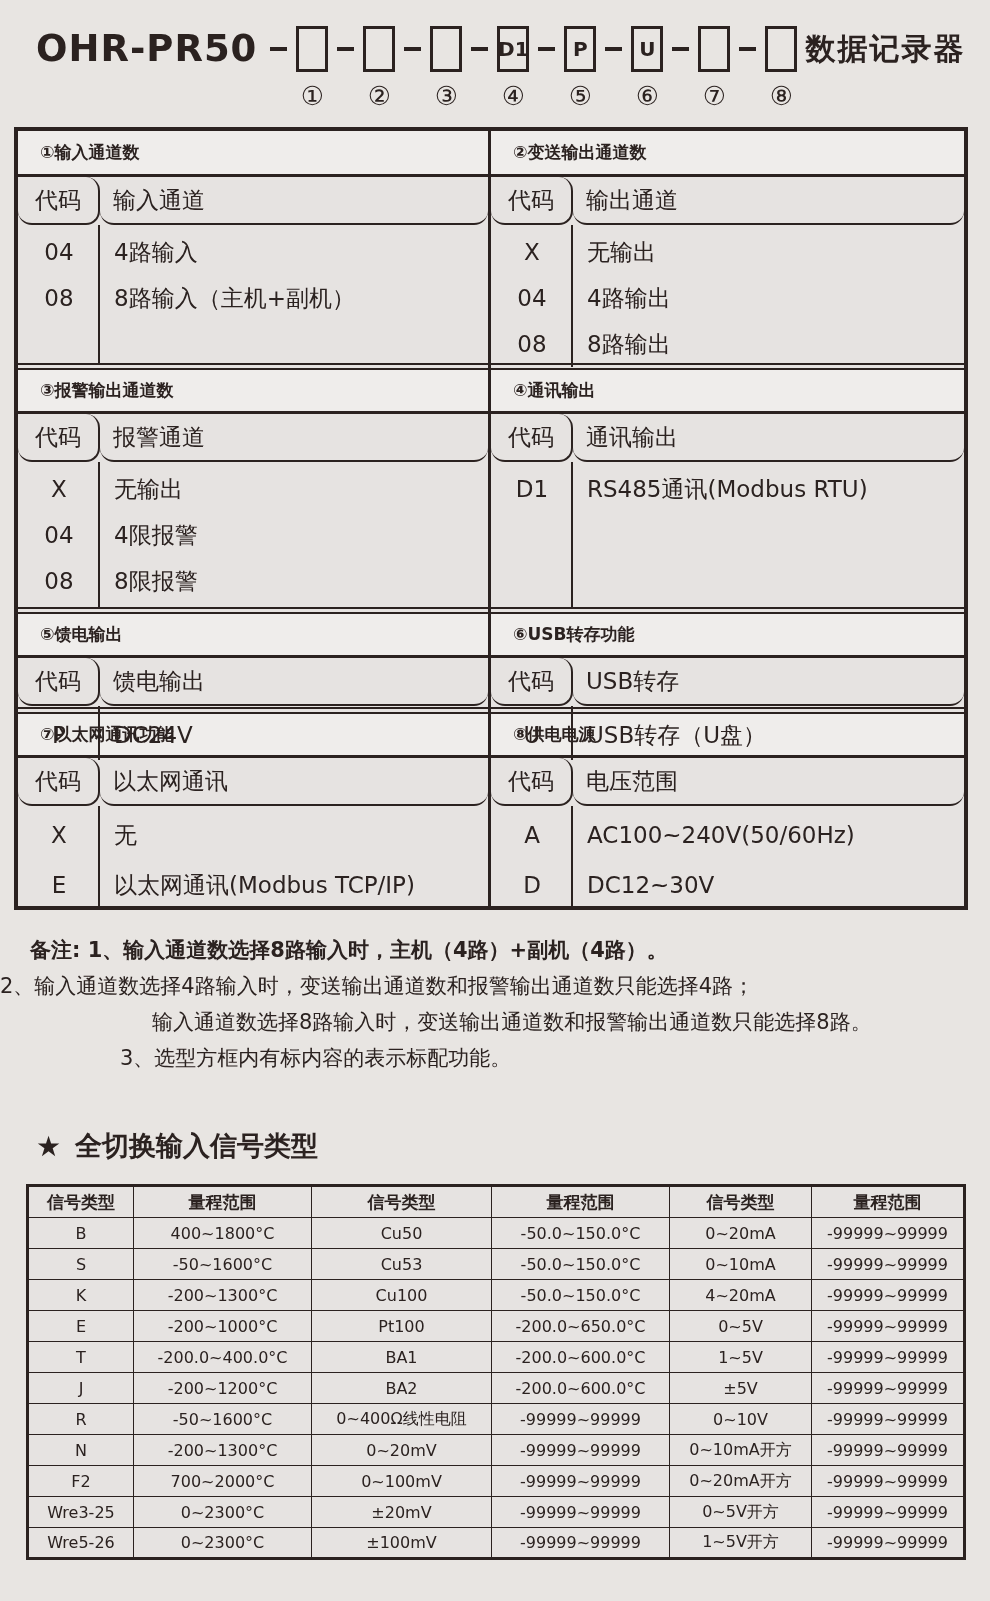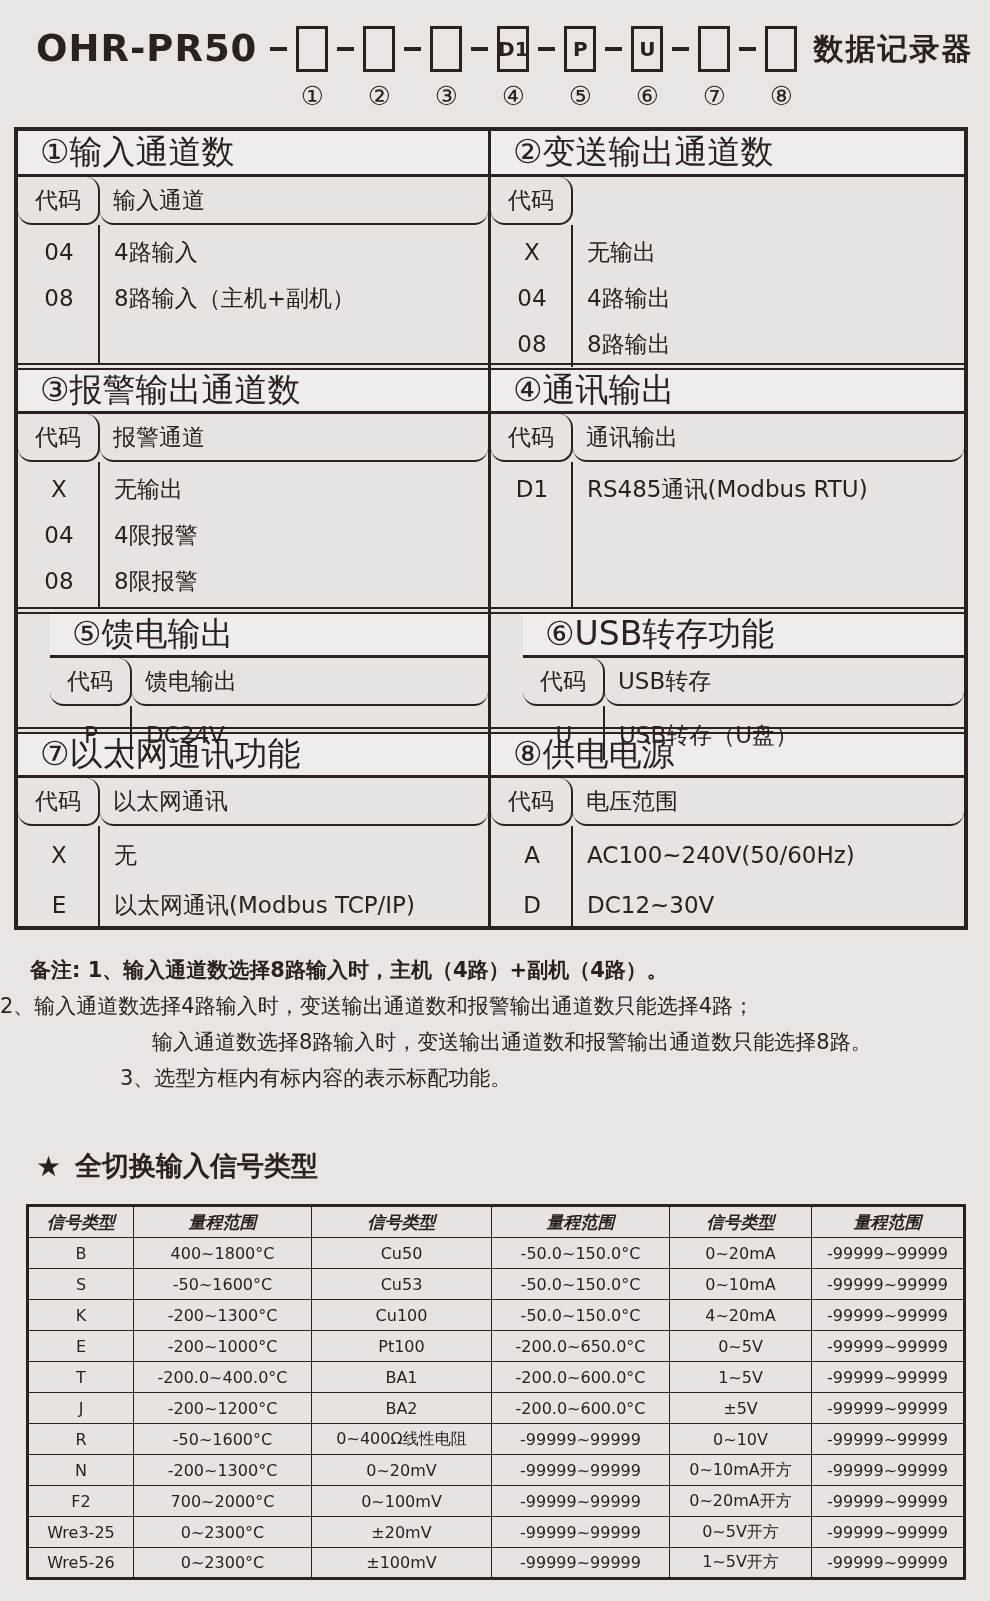--- a/index.html
+++ b/index.html
@@ -16,68 +16,68 @@
   }
   
   .model-line{display:flex;align-items:flex-start;padding:26px 0 0 36px;}
   .prefix{font-size:37px;font-weight:bold;letter-spacing:1px;line-height:46px;margin-right:4px;}
   #slots{display:flex;align-items:flex-start;}
   .dash{width:17px;height:4px;background:var(--ink);margin:21px 9px 0 9px;flex:none;}
   .slot{display:flex;flex-direction:column;align-items:center;flex:none;}
   .box{width:32px;height:46px;border:3px solid var(--ink);display:flex;align-items:center;justify-content:center;
        font-size:20px;font-weight:bold;}
   .num{margin-top:11px;font-size:26px;line-height:26px;}
-  .suffix{font-size:30px;font-weight:bold;margin-left:16px;line-height:46px;letter-spacing:2px;}
+  .suffix{font-size:30px;font-weight:bold;margin-left:8px;line-height:46px;letter-spacing:2px;}
   
   .main-table{
     width:954px;margin:18px 0 0 14px;
     display:grid;grid-template-columns:1fr 1fr;
     border:4px solid var(--ink);background:var(--cell);
   }
   .half.left{border-right:3px solid var(--ink);}
   .section{display:grid;grid-template-columns:82px 1fr;}
   .section.bordered{border-top:7px double var(--ink);}
   .sec-title{
     grid-column:1/-1;background:var(--title-bg);
     display:flex;align-items:center;padding-left:22px;
-    font-size:33px;font-weight:normal;border-bottom:3px solid var(--ink);
+    font-size:17px;font-weight:bold;border-bottom:3px solid var(--ink);
   }
   .code-h,.desc-h{display:flex;align-items:center;font-size:23px;border-bottom:2px solid var(--ink);border-radius:14px;}
   .code-h{justify-content:center;border-right:2px solid var(--ink);}
   .desc-h{padding-left:13px;text-align:right;}
   .rows{grid-column:1/-1;position:relative;padding-top:4px;}
   .rows::before{content:"";position:absolute;left:80px;top:0;bottom:0;width:2px;background:var(--ink);}
   .drow{display:grid;grid-template-columns:82px 1fr;height:46px;align-items:center;font-size:23px;}
   .rows.tall .drow{height:50px;}
   .drow .code{text-align:center;}
   .drow .desc{padding-left:14px;}
   
   .s12{height:232px;grid-template-rows:46px 48px 1fr;}
   .s34{height:244px;grid-template-rows:44px 48px 1fr;}
-  .s56{height:120px;grid-template-rows:44px 48px 1fr;padding-left:32px;}
+  .s56{height:100px;grid-template-rows:44px 48px 1fr;}
   .s78{height:199px;grid-template-rows:44px 48px 1fr;}
   
   .notes{margin-top:22px;font-size:21px;line-height:36px;}
   .note0{margin-left:30px;font-weight:bold;}
   .note1{}
   .note2{margin-left:152px;}
   .note3{margin-left:120px;}
   
   .star-heading{margin:52px 0 0 36px;font-size:27px;font-weight:600;display:flex;align-items:center;}
   .star{font-size:28px;margin-right:14px;}
   
   table.sig{
     margin:20px 0 0 26px;border-collapse:collapse;table-layout:fixed;width:937px;
     border:3px solid var(--ink);background:var(--cell);
   }
   table.sig th,table.sig td{
     border:1.5px solid var(--ink);height:31px;text-align:center;
     font-size:16px;padding:0 2px;white-space:nowrap;overflow:hidden;
   }
-  table.sig th{font-size:17px;font-weight:bold;height:32px;font-style:italic;}
+  table.sig th{font-size:17px;font-weight:bold;height:32px;}
 </style>
 </head>
 <body>
 
 <div class="model-line">
   <span class="prefix">OHR-PR50</span>
   <span id="slots">
       <span class="dash"></span>
       <span class="slot">
         <span class="box"></span>
@@ -182,20 +182,21 @@
             <div class="code">E</div>
             <div class="desc">以太网通讯(Modbus TCP/IP)</div>
           </div>
         </div>
     </div>
   </div>
   <div class="half right">
     <div class="section s12">
       <div class="sec-title">②变送输出通道数</div>
       <div class="code-h">代码</div>
+      <div class="desc-h">输出通道</div>
       <div class="rows">
           <div class="drow">
             <div class="code">X</div>
             <div class="desc">无输出</div>
           </div>
           <div class="drow">
             <div class="code">04</div>
             <div class="desc">4路输出</div>
           </div>
           <div class="drow">

